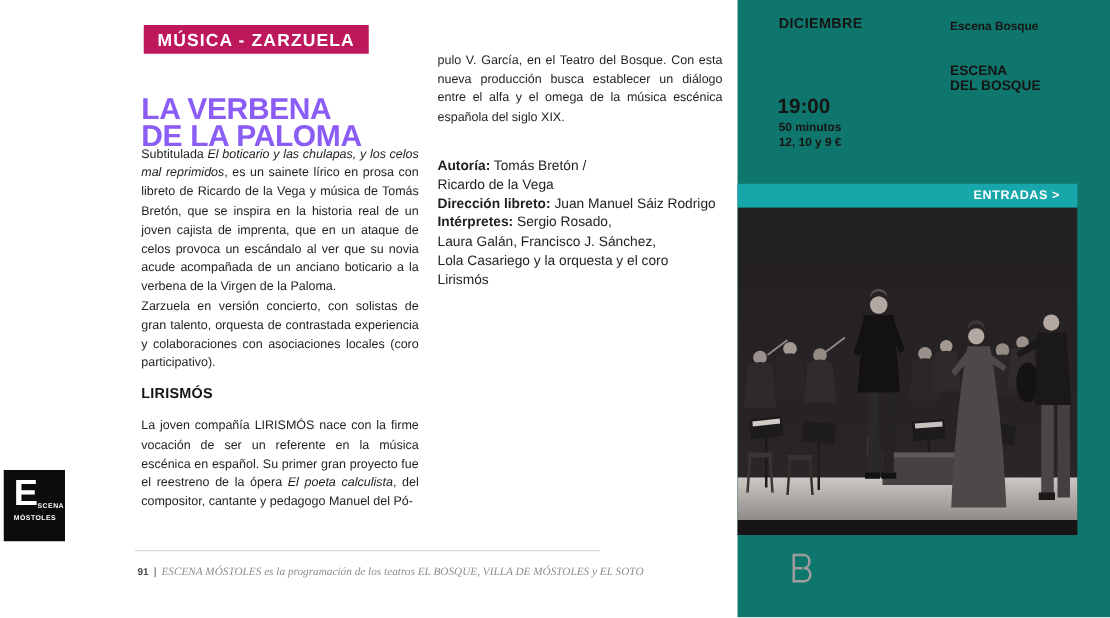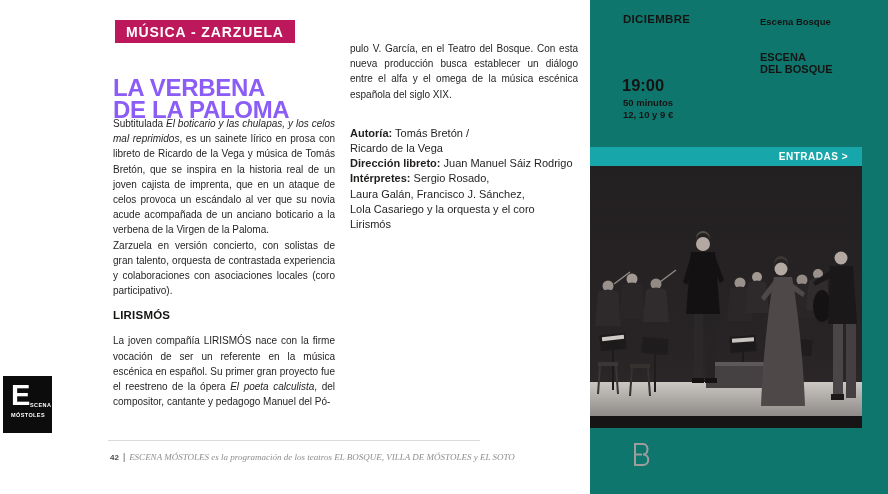--- a/index.html
+++ b/index.html
@@ -204,16 +204,16 @@
   </div>
 
   <div class="em-logo">
     <span class="big-e">E</span>
     <span class="w1">SCENA</span>
     <span class="w2">MÓSTOLES</span>
   </div>
 
   <div class="footer-rule"></div>
   <div class="footer">
-    <span class="pn">42</span><span class="sep">|</span><span class="ftext">ESCENA MÓSTOLES es la programación de los teatros EL BOSQUE, VILLA DE MÓSTOLES y EL SOTO</span>
+    <span class="pn">91</span><span class="sep">|</span><span class="ftext">ESCENA MÓSTOLES es la programación de los teatros EL BOSQUE, VILLA DE MÓSTOLES y EL SOTO</span>
   </div>
 
 </div>
 
 </body></html>

